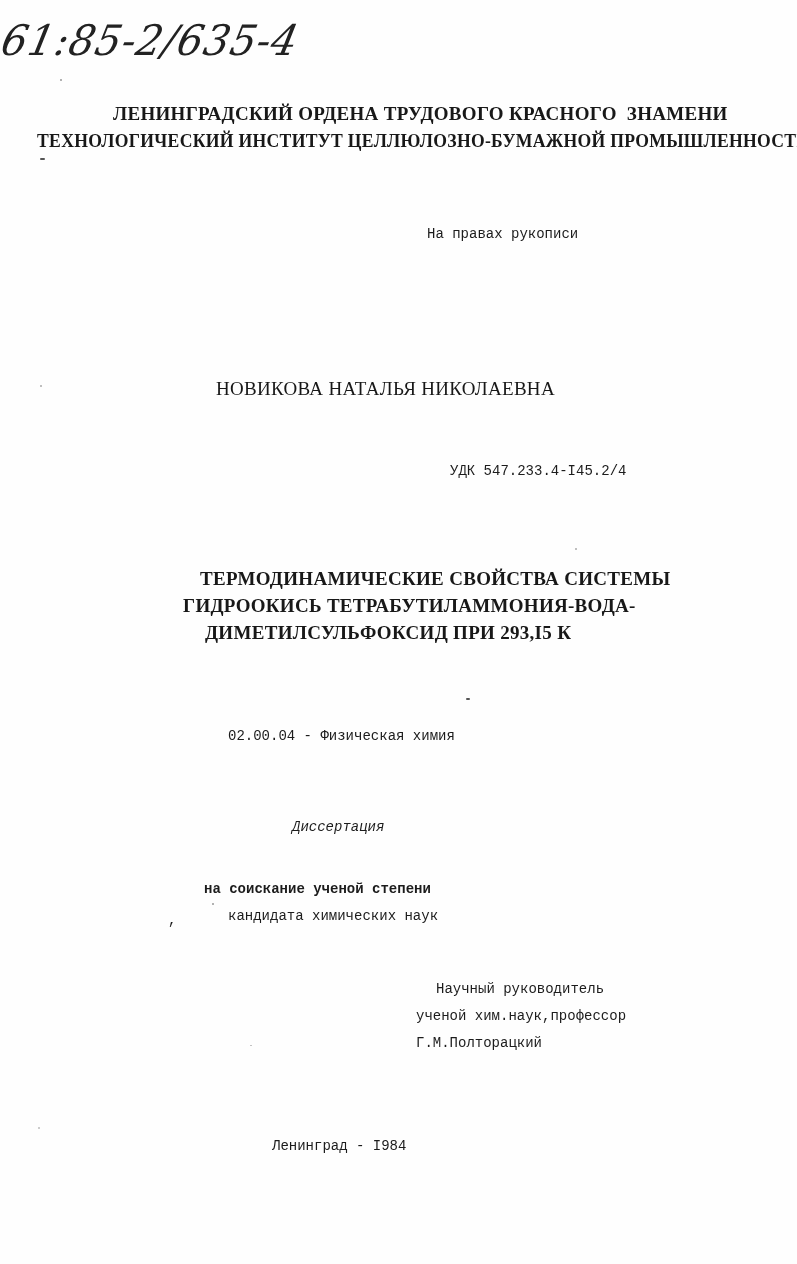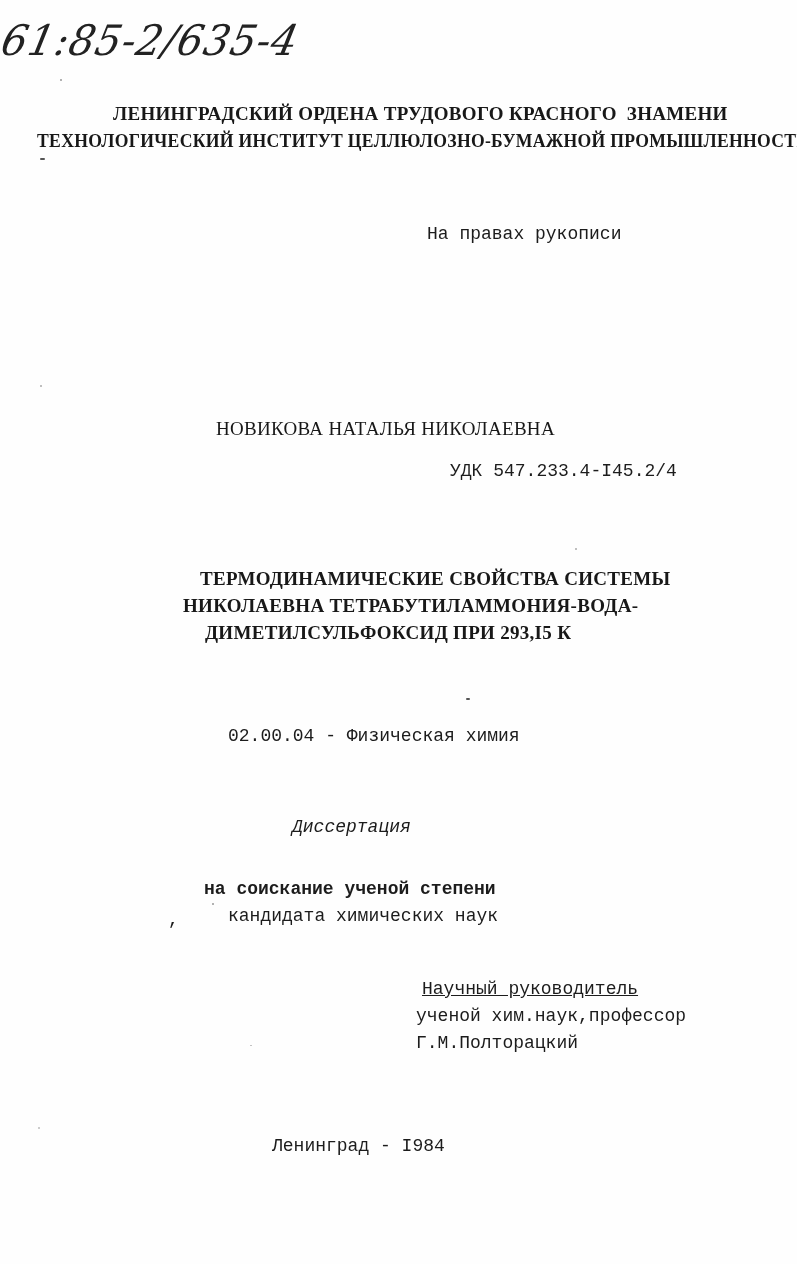--- a/index.html
+++ b/index.html
@@ -32,21 +32,21 @@
     .caps {
       font-family: "Liberation Serif", "DejaVu Serif", serif;
       font-size: 19px;
       letter-spacing: 0.3px;
       transform-origin: left top;
       color: #181818;
       font-weight: bold;
     }
     .mono {
       font-family: "Liberation Mono", "DejaVu Sans Mono", monospace;
-      font-size: 18px;
+      font-size: 14px;
     }
     .handwriting {
       position: absolute;
       left: 8px;
       top: 14px;
       font-family: "DejaVu Serif", serif;
       font-style: italic;
       font-size: 40px;
       line-height: 50px;
       letter-spacing: 1px;
@@ -66,36 +66,36 @@
 
 <div class="page">
 
   <div class="handwriting">61:85-2/635-4</div>
 
   <div class="t caps" style="left:113px; top:104px;">ЛЕНИНГРАДСКИЙ ОРДЕНА ТРУДОВОГО КРАСНОГО  ЗНАМЕНИ</div>
   <div class="t caps" style="left:37px; top:131px; transform: scaleX(0.93);">ТЕХНОЛОГИЧЕСКИЙ ИНСТИТУТ ЦЕЛЛЮЛОЗНО-БУМАЖНОЙ ПРОМЫШЛЕННОСТИ</div>
 
   <div class="t mono" style="left:427px; top:224px;">На правах рукописи</div>
 
-  <div class="t caps" style="left:216px; top:379px; font-weight:normal;margin-top:40px;">НОВИКОВА НАТАЛЬЯ НИКОЛАЕВНА</div>
+  <div class="t caps" style="left:216px; top:379px; font-weight:normal;">НОВИКОВА НАТАЛЬЯ НИКОЛАЕВНА</div>
 
   <div class="t mono" style="left:450px; top:461px;text-align:center;">УДК 547.233.4-I45.2/4</div>
 
   <div class="t caps" style="left:200px; top:569px;">ТЕРМОДИНАМИЧЕСКИЕ СВОЙСТВА СИСТЕМЫ</div>
-  <div class="t caps" style="left:183px; top:596px;">НИКОЛАЕВНА ТЕТРАБУТИЛАММОНИЯ-ВОДА-</div>
+  <div class="t caps" style="left:183px; top:596px;">ГИДРООКИСЬ ТЕТРАБУТИЛАММОНИЯ-ВОДА-</div>
   <div class="t caps" style="left:205px; top:623px;">ДИМЕТИЛСУЛЬФОКСИД ПРИ 293,I5 К</div>
 
   <div class="t mono" style="left:228px; top:726px;">02.00.04 - Физическая химия</div>
 
   <div class="t mono" style="left:292px; top:817px;font-style:italic;">Диссертация</div>
   <div class="t mono" style="left:204px; top:879px;font-weight:bold;">на соискание ученой степени</div>
   <div class="t mono" style="left:228px; top:906px;">кандидата химических наук</div>
   <div class="t mono" style="left:168px; top:910px;">,</div>
 
-  <div class="t mono" style="left:422px; top:979px;text-decoration:underline;">Научный руководитель</div>
+  <div class="t mono" style="left:436px; top:979px;">Научный руководитель</div>
   <div class="t mono" style="left:416px; top:1006px;">ученой хим.наук,профессор</div>
   <div class="t mono" style="left:416px; top:1033px;">Г.М.Полторацкий</div>
 
   <div class="t mono" style="left:272px; top:1136px;">Ленинград - I984</div>
 
   <div class="speck" style="left:40px; top:158px; width:5px; height:2px;"></div>
   <div class="speck" style="left:466px; top:698px; width:4px; height:2px;"></div>
   <div class="speck" style="left:60px; top:79px; width:2px; height:2px; background:#999;"></div>
   <div class="speck" style="left:40px; top:385px; width:2px; height:2px; background:#aaa;"></div>
   <div class="speck" style="left:575px; top:548px; width:2px; height:2px; background:#aaa;"></div>

